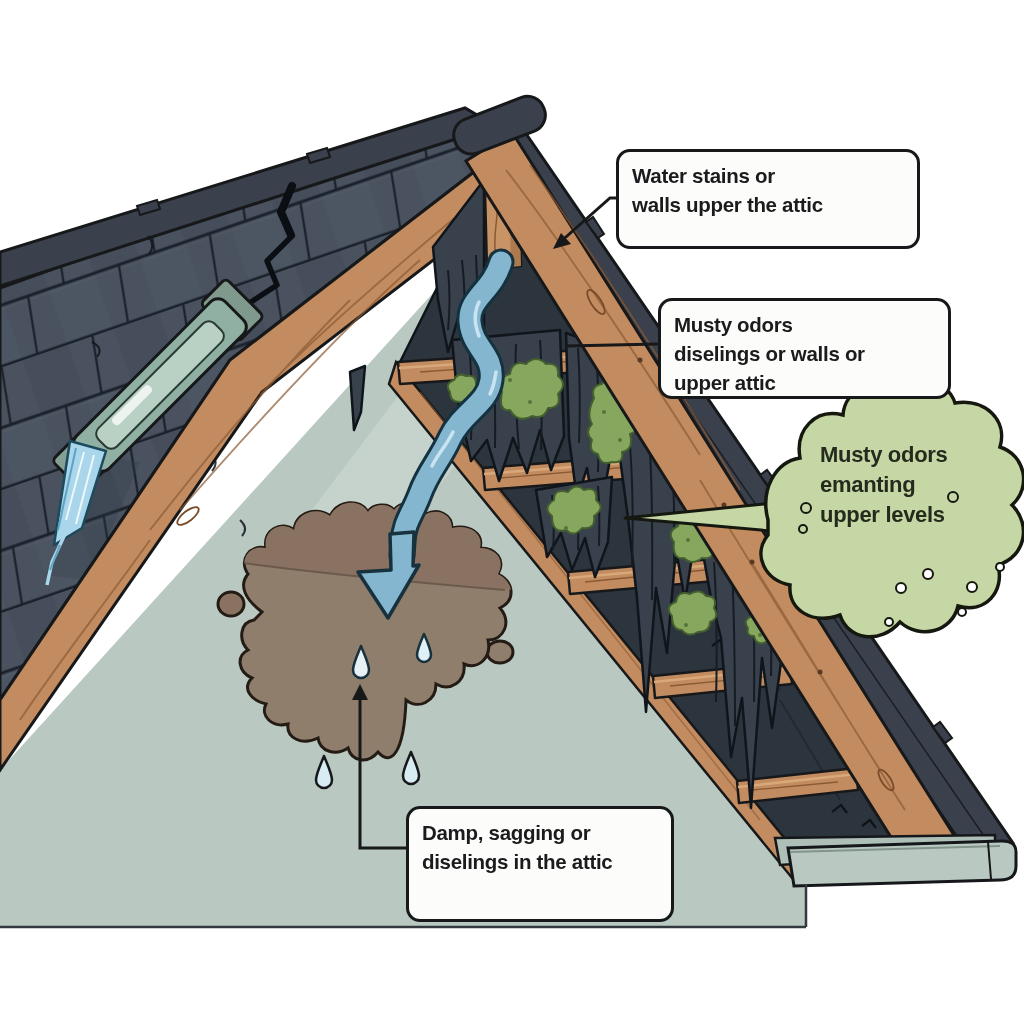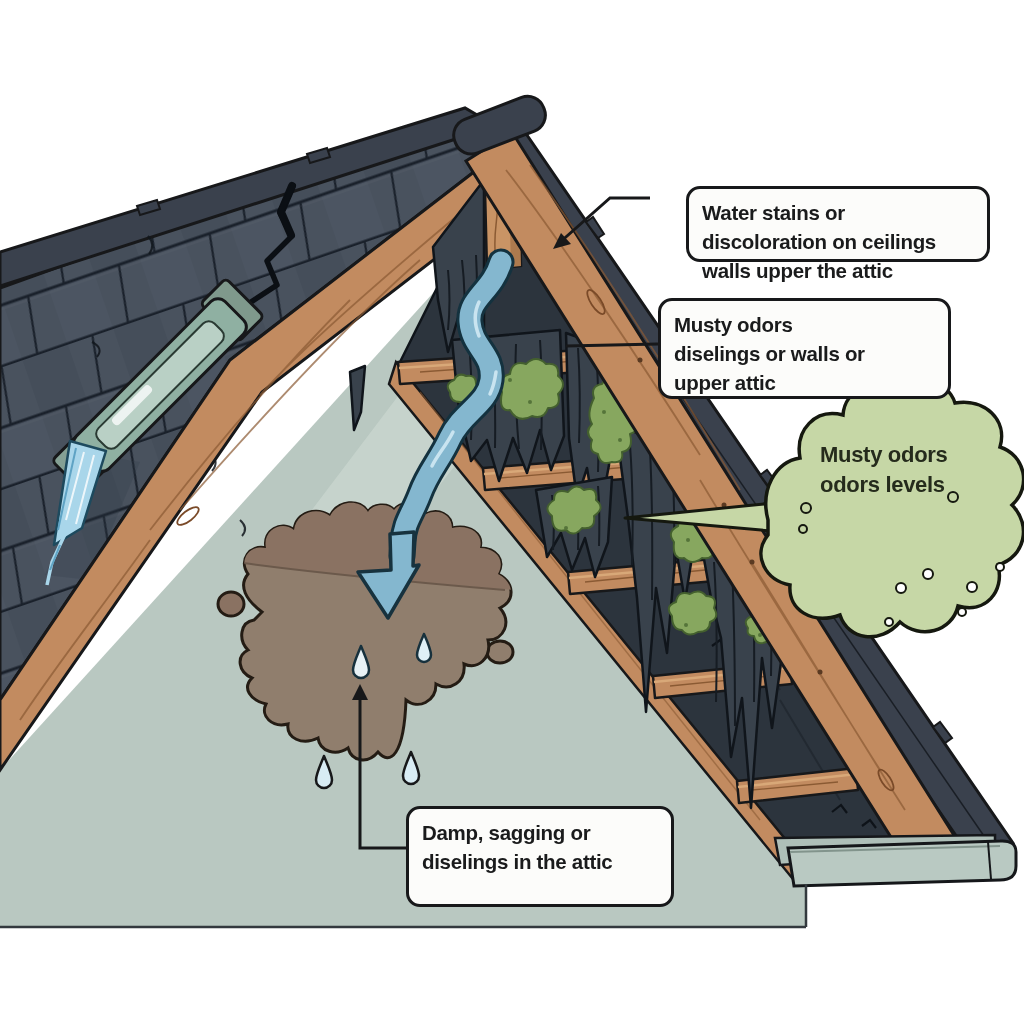--- a/index.html
+++ b/index.html
@@ -262,35 +262,35 @@
       <circle cx="928" cy="574" r="5" fill="#FFFFFF"></circle>
           <circle cx="901" cy="588" r="5" fill="#FFFFFF"></circle>
       <circle cx="889" cy="622" r="4" fill="#FFFFFF"></circle>
           <circle cx="962" cy="612" r="4" fill="#FFFFFF"></circle>
       <circle cx="972" cy="587" r="5" fill="#FFFFFF"></circle>
           <circle cx="1000" cy="567" r="4" fill="#FFFFFF"></circle>
     </g>
   </g>
 </svg>
 
-<div class="callout" style="left:686px;top:149px;width:304px;height:76px;margin-top:37px;">
+<div class="callout" style="left:616px;top:149px;width:304px;height:100px;">
   <div class="ln">Water stains or</div>
-  <div class="ln">discoloration on ceilings</div>
   <div class="ln">walls upper the attic</div>
 </div>
 
 <div class="callout" style="left:658px;top:298px;width:293px;height:101px;">
   <div class="ln">Musty odors</div>
   <div class="ln">diselings or walls or</div>
   <div class="ln">upper attic</div>
 </div>
 
 <div class="cloud-text" style="left:820px;top:440px;width:170px;">
   <div class="ln">Musty odors</div>
-  <div class="ln">odors levels</div>
-</div>
-
-<div class="callout" style="left:406px;top:806px;width:268px;height:101px;">
+  <div class="ln">emanting</div>
+  <div class="ln">upper levels</div>
+</div>
+
+<div class="callout" style="left:406px;top:806px;width:268px;height:116px;">
   <div class="ln">Damp, sagging or</div>
   <div class="ln">diselings in the attic</div>
 </div>
 
 </div>
 
 </body></html>

